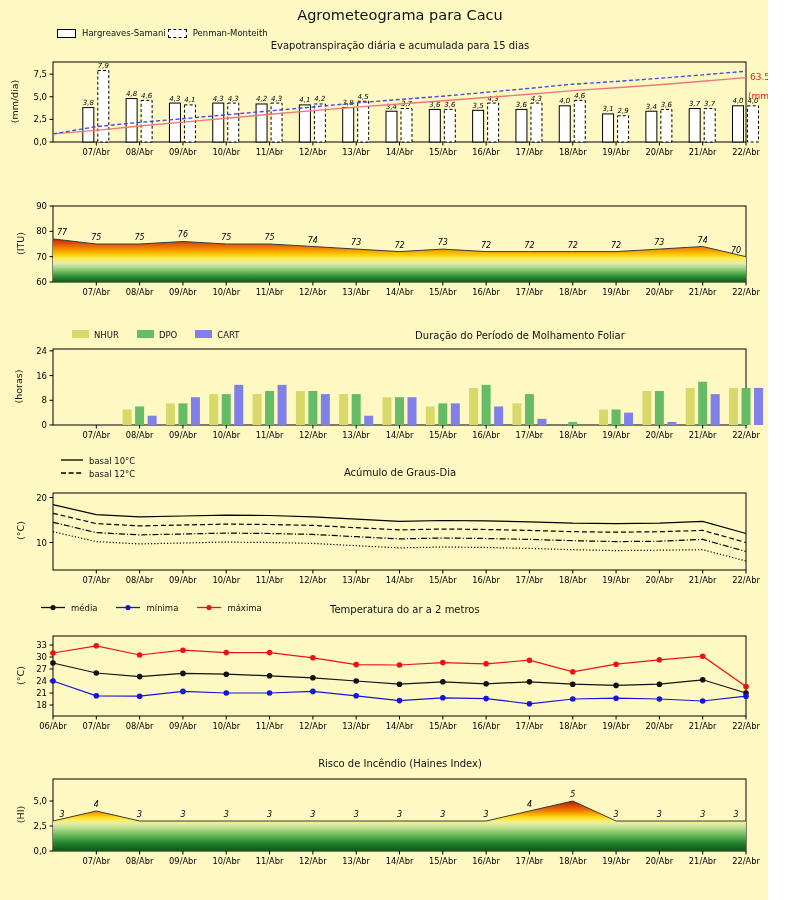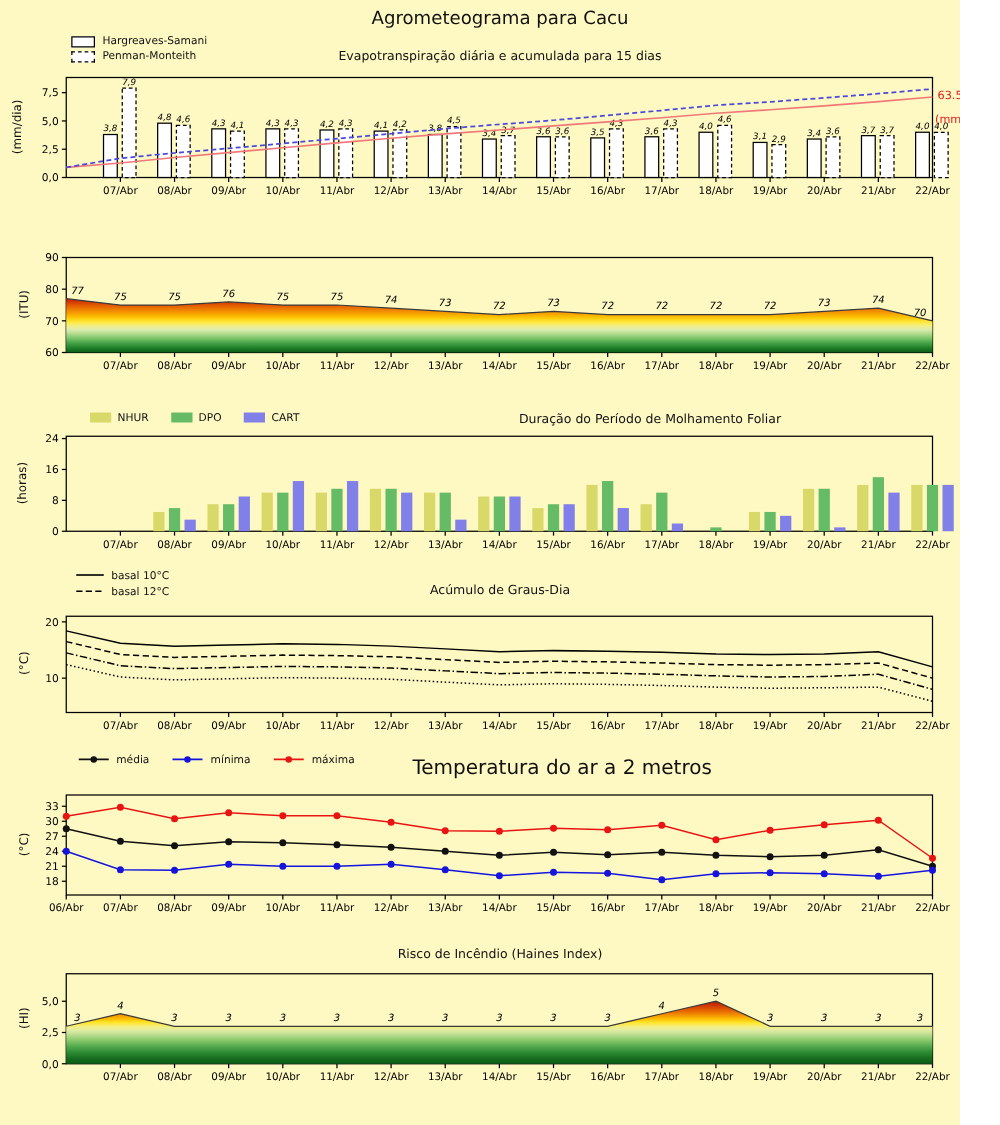--- a/index.html
+++ b/index.html
@@ -3,21 +3,21 @@
 <meta charset="utf-8">
 <style>
   html,body{margin:0;padding:0;background:#fff;}
   .page{position:relative;width:768px;height:900px;background:#fef9c3;overflow:hidden;
         font-family:"DejaVu Sans","Liberation Sans",sans-serif;color:#111;}
   .abs{position:absolute;}
   .main-title{top:7px;left:0;width:800px;text-align:center;font-size:14.5px;}
   .chart-title{left:0;width:800px;text-align:center;font-size:10px;}
   .ylab{position:absolute;width:70px;text-align:center;font-size:9.5px;
         transform:rotate(-90deg);}
-  .legend{display:flex;flex-direction:column;gap:2px;font-size:8.5px;}
+  .legend{display:flex;flex-direction:row;gap:2px;font-size:8.5px;}
   .legend-row{display:flex;align-items:center;gap:6px;}
   .legend-h{display:flex;align-items:center;gap:18px;font-size:8.5px;}
   .li{display:flex;align-items:flex-start;gap:5px;}
   .sw-box{width:17px;height:7px;border:1.2px solid #000;display:inline-block;background:#fff;}
   .sw-box.dashed{border-style:dashed;}
   .sw-fill{width:17px;height:8px;display:inline-block;}
   .cum-label{font-size:9px;}
   svg text{font-family:"DejaVu Sans","Liberation Sans",sans-serif;}
   .legend-cols{display:flex;gap:4px;font-size:8.5px;}
   .legend-col{display:flex;flex-direction:column;gap:3px;width:140px;}
@@ -577,21 +577,21 @@
         <svg width="24" height="8">
             <line x1="1" y1="4" x2="23" y2="4" stroke="#000" stroke-width="1.3" stroke-dasharray="5,2.6"></line>
           </svg>
         <span>basal 12°C</span>
       </span>
     </div>
   </div>
   <div class="abs chart-title" style="top:467px">Acúmulo de Graus-Dia</div>
   <div class="abs ylab" style="left:-15px;top:525px">(°C)</div>
 
-  <div class="abs legend-h" style="left:62px;top:603px">
+  <div class="abs legend-h" style="left:40px;top:603px">
     <span class="li">
       <svg width="26" height="9" style="color: rgb(17, 17, 17);">
           <line x1="1" y1="4.5" x2="25" y2="4.5" stroke="currentColor" stroke-width="1.3"></line>
           <circle cx="13" cy="4.5" r="2.6" fill="currentColor"></circle>
         </svg>
       <span>média</span>
     </span>
     <span class="li">
       <svg width="26" height="9" style="color: rgb(20, 20, 221);">
           <line x1="1" y1="4.5" x2="25" y2="4.5" stroke="currentColor" stroke-width="1.3"></line>
@@ -600,19 +600,19 @@
       <span>mínima</span>
     </span>
     <span class="li">
       <svg width="26" height="9" style="color: rgb(232, 20, 20);">
           <line x1="1" y1="4.5" x2="25" y2="4.5" stroke="currentColor" stroke-width="1.3"></line>
           <circle cx="13" cy="4.5" r="2.6" fill="currentColor"></circle>
         </svg>
       <span>máxima</span>
     </span>
   </div>
-  <div class="abs" style="left:330px;top:604px;font-size:16px">Temperatura do ar a 2 metros</div>
+  <div class="abs" style="left:330px;top:604px;font-size:10px">Temperatura do ar a 2 metros</div>
   <div class="abs ylab" style="left:-15px;top:670px">(°C)</div>
 
   <div class="abs chart-title" style="top:758px">Risco de Incêndio (Haines Index)</div>
   <div class="abs ylab" style="left:-15px;top:809px">(HI)</div>
 
 </div>
 
 </body></html>

